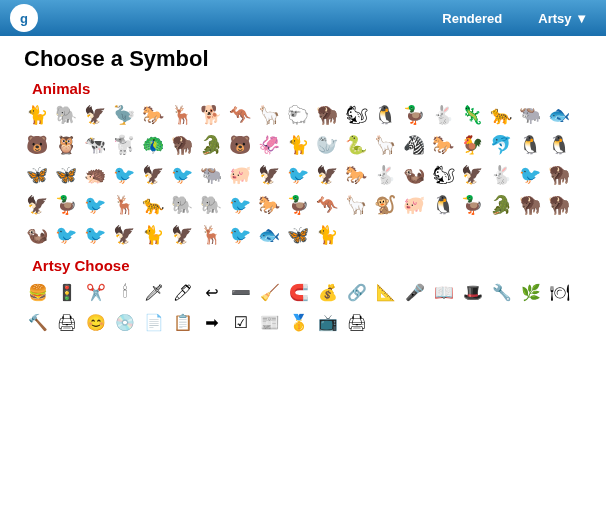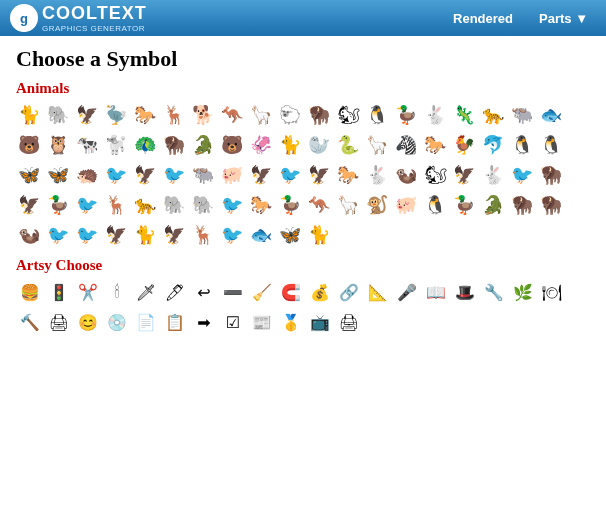--- a/index.html
+++ b/index.html
@@ -39,46 +39,46 @@
       letter-spacing: 1px;
     }
     .logo-sub {
       color: #cce8ff;
       font-size: 8px;
       display: block;
       letter-spacing: 0.5px;
     }
     .nav-links {
       display: flex;
-      gap: 10px;
+      gap: 20px;
       text-align: right;
     }
     .nav-link {
       color: #fff;
       text-decoration: none;
       font-size: 13px;
       font-weight: bold;
       padding: 2px 8px;
       cursor: pointer;
     }
 
     
-    #main { padding: 10px 16px; font-family: Liberation Serif, serif; }
+    #main { padding: 10px 24px; }
 
     h1 {
       font-size: 22px;
       color: #000;
       margin-bottom: 8px;
     }
 
     .section-title {
       color: #c00;
       font-size: 15px;
       font-weight: bold;
-      margin: 6px 0 4px 0;
+      margin: 6px 0 4px 8px;
     }
 
     .symbols-grid {
       display: flex;
       flex-wrap: wrap;
       gap: 2px 1px;
       margin-bottom: 8px;
     }
 
     .symbol-item {
@@ -96,28 +96,24 @@
 
     
     .artsy { font-size: 16px; }
   </style>
 </head>
 <body>
 
 <div id="header">
   <div id="logo-area">
     <div class="logo-icon">g</div>
-    <div>
-      <span class="logo-text">COOLTEXT</span>
-      <span class="logo-sub">GRAPHICS GENERATOR</span>
-    </div>
   </div>
   <nav class="nav-links">
     <a class="nav-link">Rendered</a>
-    <a class="nav-link">Parts ▼</a>
+    <a class="nav-link">Artsy ▼</a>
   </nav>
 </div>
 
 <div id="main">
   <h1>Choose a Symbol</h1>
 
   <div>
     <div class="section-title">Animals</div>
     <div class="symbols-grid">
 

